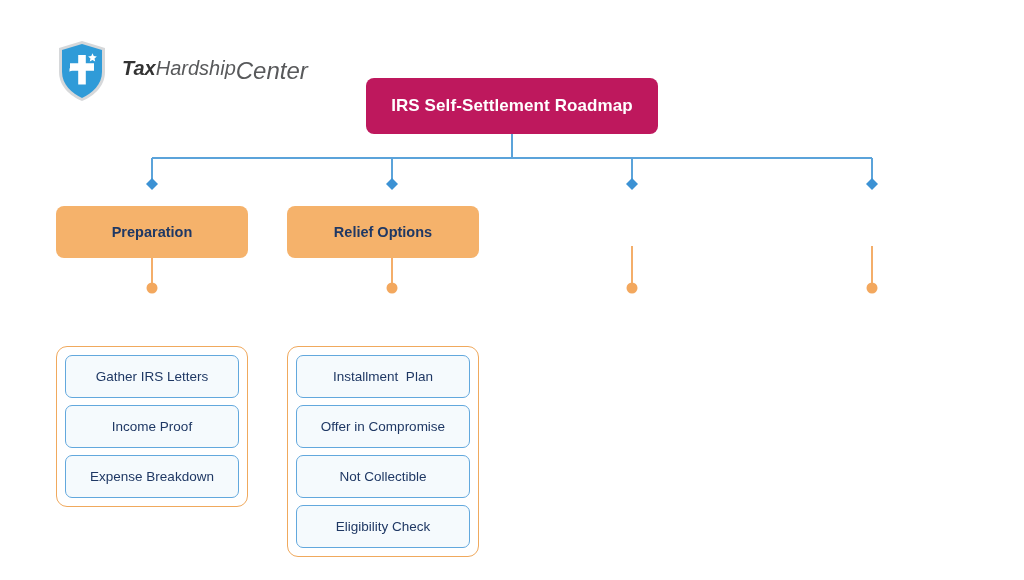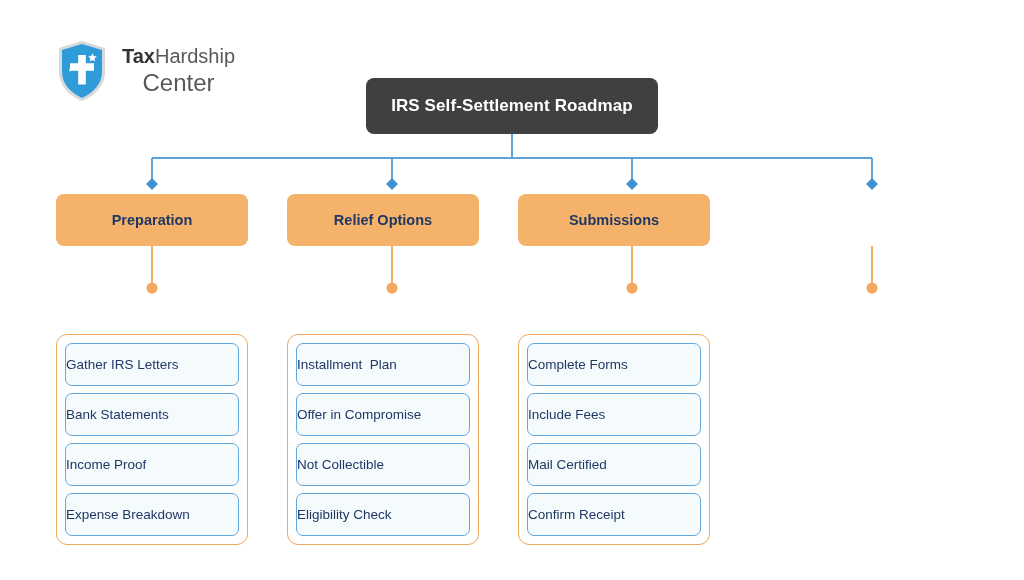--- a/index.html
+++ b/index.html
@@ -18,36 +18,37 @@
     position: absolute;
     left: 56px;
     top: 40px;
     display: flex;
     align-items: center;
     gap: 14px;
   }
   #shield-icon { width: 52px; height: 62px; display: block; }
   #brand-text {
     display: flex;
-    flex-direction: column;
-    align-items: center;
+    flex-direction: row;
+    align-items: flex-start;
     line-height: 1.18;
+    font-style: italic;
   }
   #brand-line1 { font-size: 20px; color: #58595b; white-space: nowrap; }
   #brand-line1 .bold { font-weight: bold; color: #333333; }
   #brand-line2 { font-size: 24px; color: #58595b; }
 
   
   #root-node {
     position: absolute;
     left: 366px;
     top: 78px;
     width: 292px;
     height: 56px;
-    background: #404040;
+    background: #be185d;
     border-radius: 8px;
     display: flex;
     align-items: center;
     justify-content: center;
     color: #ffffff;
     font-size: 17px;
     font-weight: bold;
     letter-spacing: .1px;
   }
 
@@ -63,21 +64,21 @@
   #columns {
     position: absolute;
     left: 0;
     top: 194px;
     width: 1024px;
     display: flex;
     justify-content: flex-start;
     padding-left: 56px;
     gap: 39px;
   }
-  .column { width: 192px; display: flex; flex-direction: column; }
+  .column { width: 192px; display: flex; flex-direction: column; margin-top: 12px; }
 
   .column-header {
     height: 52px;
     background: #f5b26b;
     border-radius: 8px;
     display: flex;
     align-items: center;
     justify-content: center;
     color: #1f3864;
     font-size: 14.5px;
@@ -95,20 +96,21 @@
     background: transparent;
   }
 
   .item-box {
     height: 43px;
     border: 1.6px solid #62a8dd;
     border-radius: 7px;
     background: #f5fafd;
     display: flex;
     align-items: center;
+    justify-content: center;
     color: #1f3864;
     font-size: 13.5px;
     text-align: center;
     white-space: pre;
   }
 </style>
 </head>
 <body>
 
 <div id="brand-logo">
@@ -160,44 +162,32 @@
 </svg>
 
 <div id="columns">
 
   <div class="column">
     <div class="column-header">
       <span>Preparation</span>
     </div>
     <div class="column-body">
       <div class="item-box"><span>Gather IRS Letters</span></div>
-      <div class="item-box"><span>Bank Statements</span></div>
       <div class="item-box"><span>Income Proof</span></div>
       <div class="item-box"><span>Expense Breakdown</span></div>
     </div>
   </div>
 
   <div class="column">
     <div class="column-header">
       <span>Relief Options</span>
     </div>
     <div class="column-body">
       <div class="item-box"><span>Installment  Plan</span></div>
       <div class="item-box"><span>Offer in Compromise</span></div>
       <div class="item-box"><span>Not Collectible</span></div>
       <div class="item-box"><span>Eligibility Check</span></div>
     </div>
   </div>
 
-  <div class="column">
-    <div class="column-header">
-      <span>Submissions</span>
-    </div>
-    <div class="column-body">
-      <div class="item-box"><span>Complete Forms</span></div>
-      <div class="item-box"><span>Include Fees</span></div>
-      <div class="item-box"><span>Mail Certified</span></div>
-      <div class="item-box"><span>Confirm Receipt</span></div>
-    </div>
-  </div>
 
 
 </div>
 
 </body></html>

